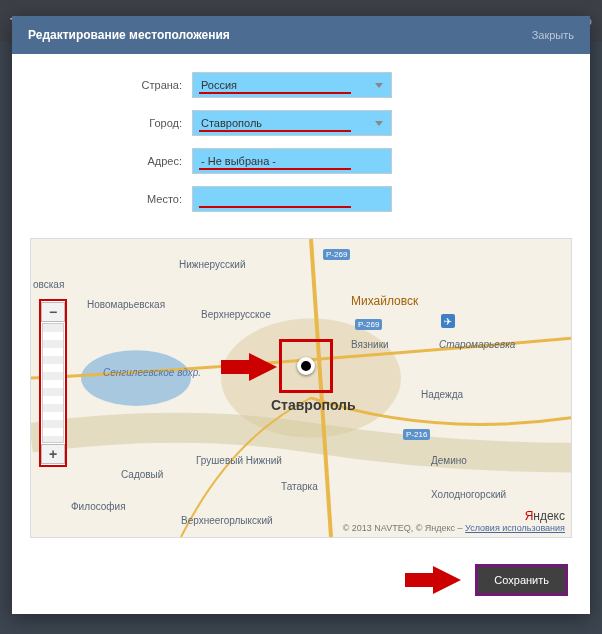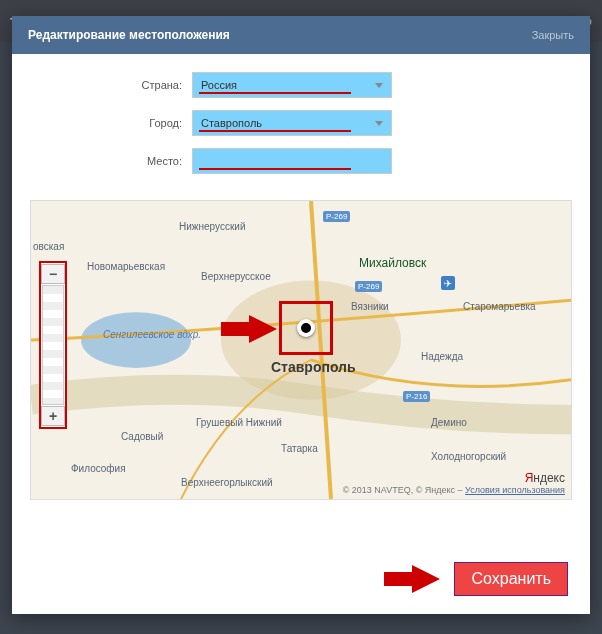--- a/index.html
+++ b/index.html
@@ -133,21 +133,21 @@
       background: #cc0000;
     }
     .arrow-map { left: 218px; top: 114px; }
     .map-label {
       position: absolute;
       font-size: 10px;
       color: #586677;
       white-space: nowrap;
     }
     .map-label.city { font-size: 14px; font-weight: bold; color: #3a3a3a; }
-    .map-label.big { font-size: 12px; color: #14532d; margin-left: 8px; }
+    .map-label.big { font-size: 12px; color: #a16207; }
     .map-road-label {
       position: absolute;
       background: #5b92cc;
       color: #fff;
       font-size: 8px;
       padding: 1px 3px;
       border-radius: 2px;
     }
     .map-attrib {
       position: absolute;
@@ -174,25 +174,25 @@
       position: relative;
     }
     .arrow-footer::before {
       content: '';
       position: absolute;
       left: -56px; top: -7px;
       width: 28px; height: 14px;
       background: #cc0000;
     }
     .save-btn {
-      background: #ef4444;
+      background: #404040;
       color: #fff;
-      border: 1px solid #701a75;
+      border: 3px solid #701a75;
       padding: 7px 16px;
-      font-size: 16px;
+      font-size: 11px;
       cursor: pointer;
     }
     .airport-icon { position: absolute; width: 14px; height: 14px; background: #3f7fc7; border-radius: 2px; display:flex; align-items:center; justify-content:center; color:#fff; font-size:10px; }
   </style>
 </head>
 <body>
 
 <div class="bg-nav">
   <span class="brand">те</span>
   <span class="small">◄</span>
@@ -224,20 +224,27 @@
     </div>
     <div class="form-row">
       <div class="form-label">Город:</div>
       <div class="select">
         <span>Ставрополь</span>
         <span class="chev"></span>
         <div class="underline"></div>
       </div>
     </div>
     <div class="form-row">
+      <div class="form-label">Адрес:</div>
+      <div class="text-input">
+        <input value="- Не выбрана -" style="">
+        <div class="underline"></div>
+      </div>
+    </div>
+    <div class="form-row">
       <div class="form-label">Место:</div>
       <div class="text-input">
         <input value="" style="">
         <div class="underline"></div>
       </div>
     </div>
   </div>
 
   <div class="map-wrap">
     <svg class="map-svg" viewBox="0 0 540 300" preserveAspectRatio="none">
@@ -251,21 +258,21 @@
       <path d="M 150 300 Q 200 200 280 160" stroke="#e8b84a" stroke-width="2" fill="none"></path>
     </svg>
 
     <div id="map-labels-container">
         <div class="map-label" style="left: 140px; top: 20px; padding-left: 8px;">Нижнерусский</div>
         <div class="map-label" style="left: 2px; top: 40px;">овская</div>
         <div class="map-label" style="left: 56px; top: 60px;">Новомарьевская</div>
         <div class="map-label" style="left: 170px; top: 70px;">Верхнерусское</div>
         <div class="map-label big" style="left: 320px; top: 55px;">Михайловск</div>
         <div class="map-label" style="left: 320px; top: 100px;">Вязники</div>
-        <div class="map-label" style="left: 432px; top: 100px;">Старомарьевка</div>
+        <div class="map-label" style="left: 408px; top: 100px; font-style: italic;">Старомарьевка</div>
         <div class="map-label" style="left: 72px; top: 128px; font-style: italic; color: rgb(85, 119, 170);">Сенгилеевское вдхр.</div>
         <div class="map-label" style="left: 390px; top: 150px;">Надежда</div>
         <div class="map-label" style="left: 158px; top: 216px; margin-left: 7px;">Грушевый Нижний</div>
         <div class="map-label" style="left: 90px; top: 230px;">Садовый</div>
         <div class="map-label" style="left: 400px; top: 216px;">Демино</div>
         <div class="map-label" style="left: 250px; top: 242px;">Татарка</div>
         <div class="map-label" style="left: 400px; top: 250px;">Холодногорский</div>
         <div class="map-label" style="left: 40px; top: 262px;">Философия</div>
         <div class="map-label" style="left: 150px; top: 276px;">Верхнеегорлыкский</div>
       </div>

